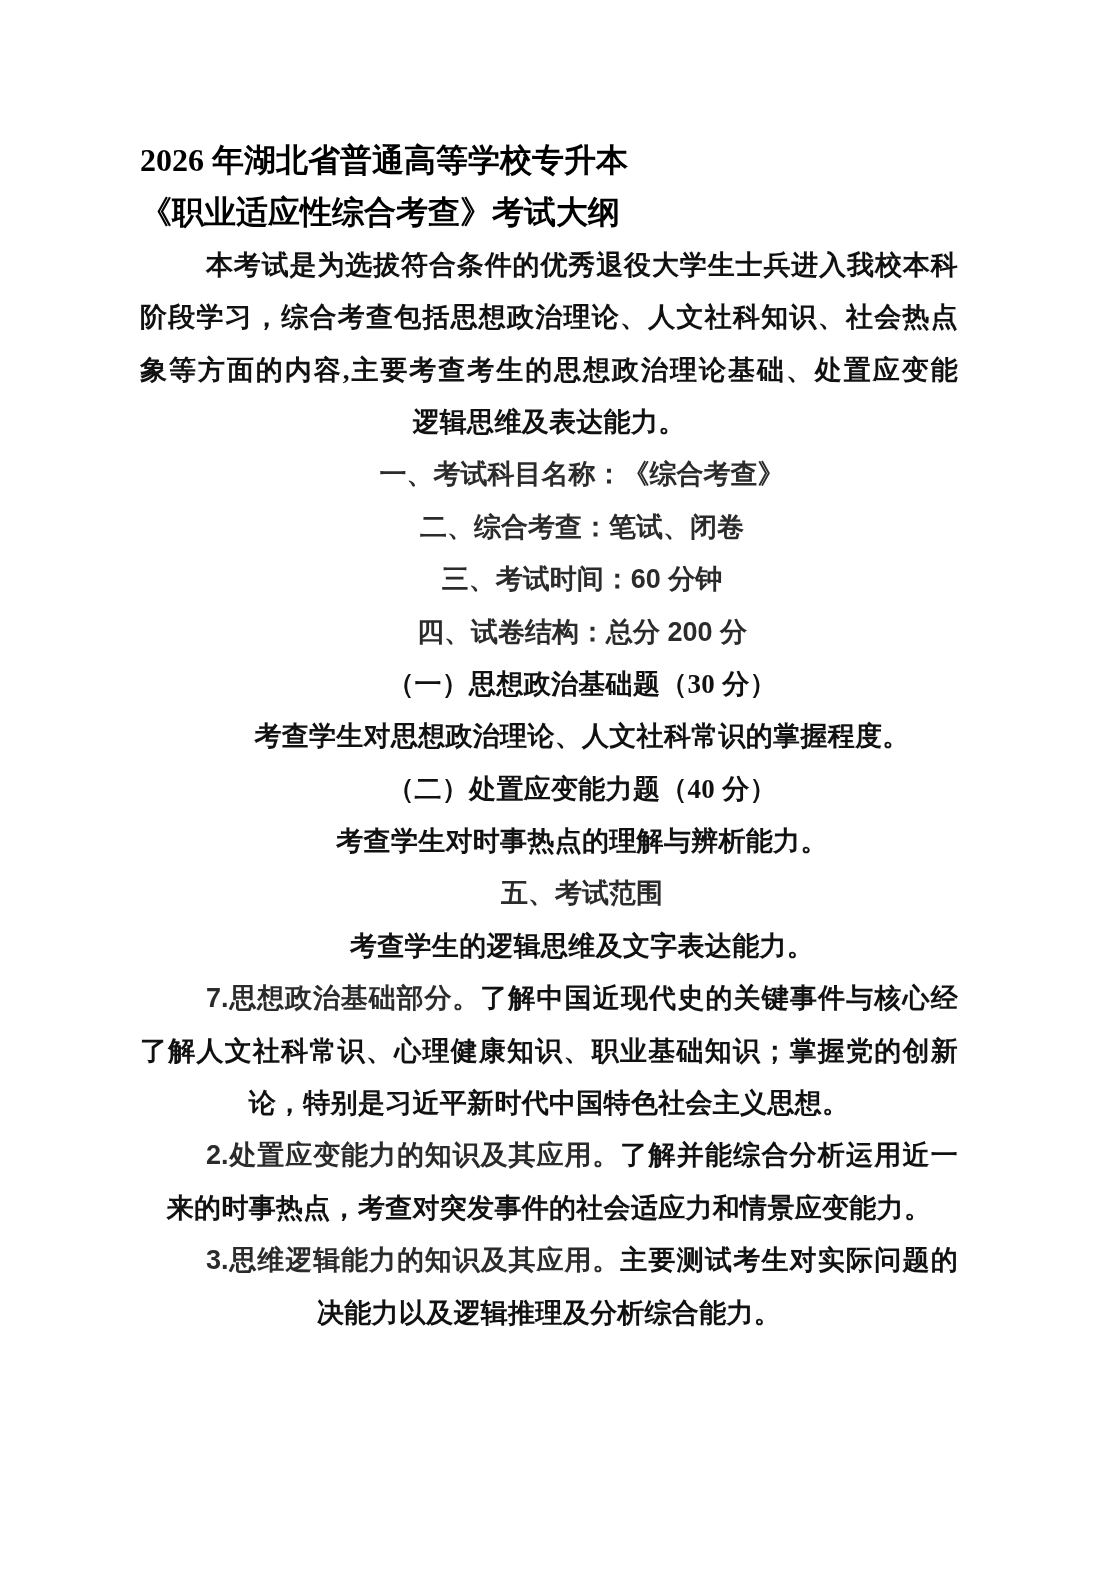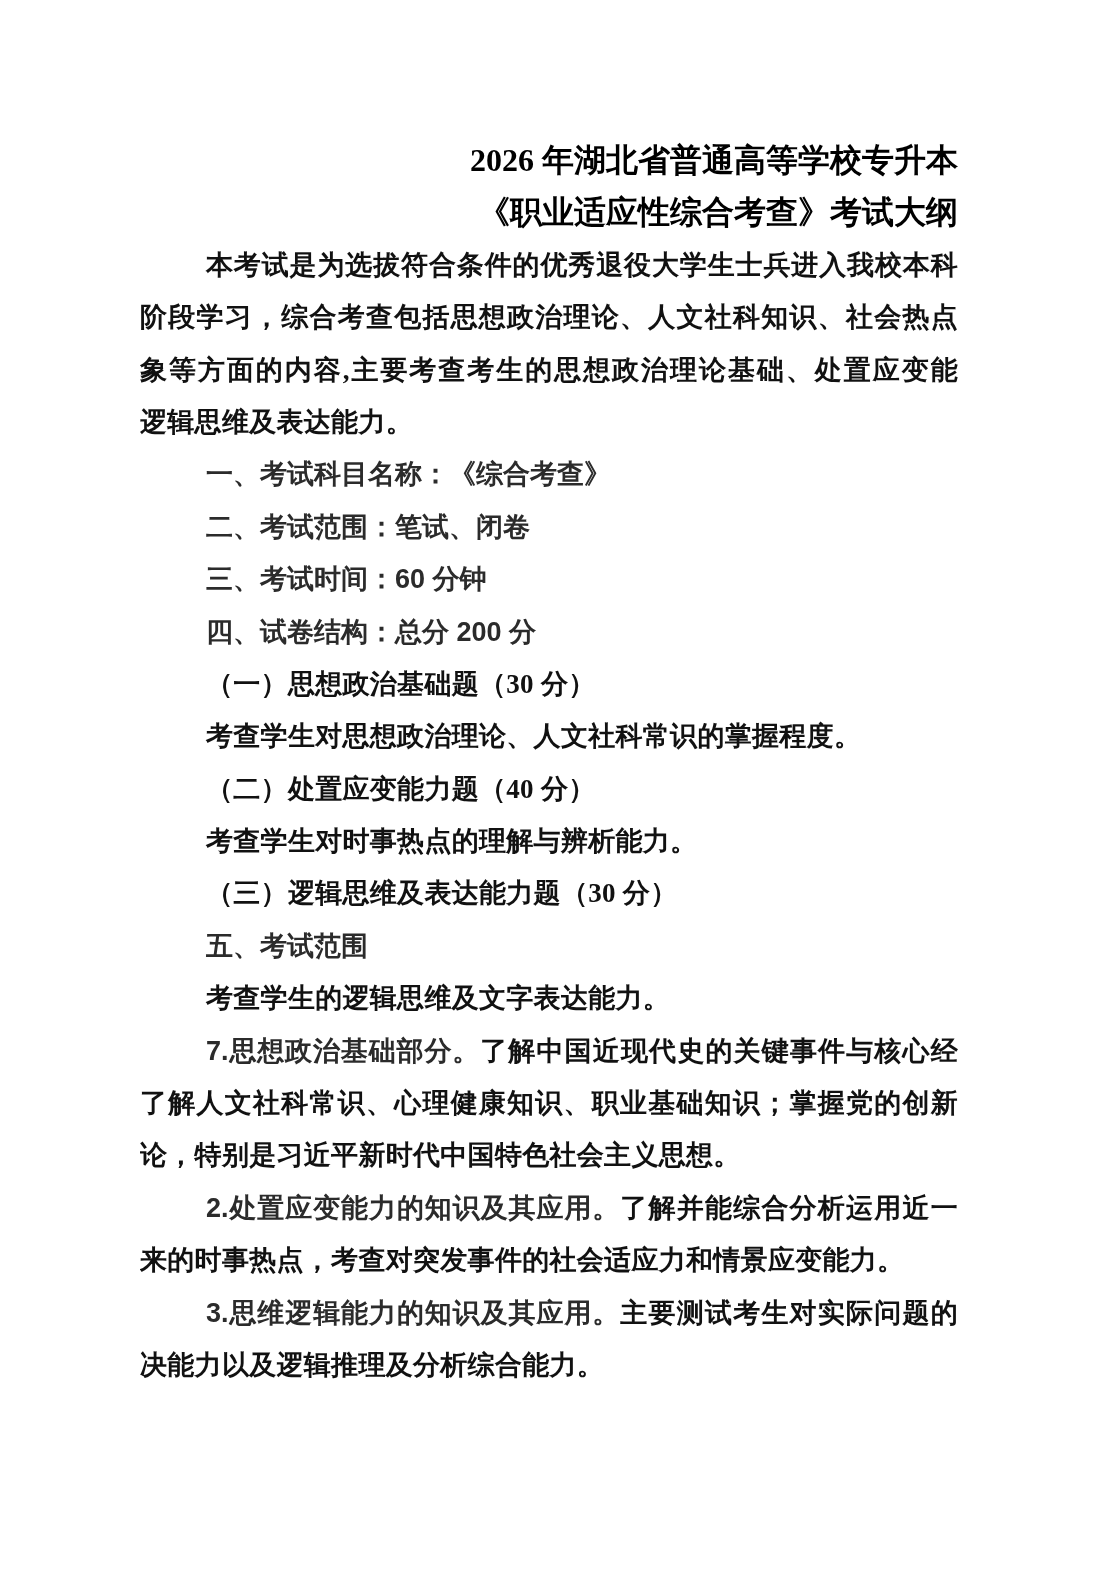--- a/index.html
+++ b/index.html
@@ -18,25 +18,25 @@
     position: absolute;
     left: 140px;
     top: 134px;
     width: 818px;
   }
   .line {
     height: 52.4px;
     line-height: 52.4px;
     font-size: 26px;
     color: #111111;
-    text-align: left;
+    text-align: center;
     overflow: hidden;
   }
   .line.center {
-    text-align: right;
+    text-align: left;
   }
   .line.indent {
     padding-left: 66px;
   }
   .line.justify {
     text-align: justify;
     text-align-last: justify;
   }
   .seg-title {
     font-family: "Liberation Serif", "DejaVu Serif", serif;
@@ -64,28 +64,27 @@
 
 <div class="page">
   <div class="content" id="doc-content">
       <div class="line center"><span class="seg-title">2026 年湖北省普通高等学校专升本</span></div>
       <div class="line center"><span class="seg-title">《职业适应性综合考查》考试大纲</span></div>
       <div class="line indent justify"><span class="seg-kaiti">本考试是为选拔符合条件的优秀退役大学生士兵进入我校本科</span></div>
       <div class="line justify"><span class="seg-kaiti">阶段学习，综合考查包括思想政治理论、人文社科知识、社会热点现</span></div>
       <div class="line justify"><span class="seg-kaiti">象等方面的内容,主要考查考生的思想政治理论基础、处置应变能力、</span></div>
       <div class="line"><span class="seg-kaiti">逻辑思维及表达能力。</span></div>
       <div class="line indent"><span class="seg-heiti">一、考试科目名称：《综合考查》</span></div>
-      <div class="line indent"><span class="seg-heiti">二、考试范围：笔试、闭卷</span></div>
+      <div class="line indent"><span class="seg-heiti">二、综合考查：笔试、闭卷</span></div>
       <div class="line indent"><span class="seg-heiti">三、考试时间：60 分钟</span></div>
       <div class="line indent"><span class="seg-heiti">四、试卷结构：总分 200 分</span></div>
       <div class="line indent"><span class="seg-kaiti">（一）思想政治基础题（30 分）</span></div>
       <div class="line indent"><span class="seg-kaiti">考查学生对思想政治理论、人文社科常识的掌握程度。</span></div>
       <div class="line indent"><span class="seg-kaiti">（二）处置应变能力题（40 分）</span></div>
       <div class="line indent"><span class="seg-kaiti">考查学生对时事热点的理解与辨析能力。</span></div>
-      <div class="line indent"><span class="seg-kaiti">（三）逻辑思维及表达能力题（30 分）</span></div>
       <div class="line indent"><span class="seg-heiti">五、考试范围</span></div>
       <div class="line indent"><span class="seg-kaiti">考查学生的逻辑思维及文字表达能力。</span></div>
       <div class="line indent justify"><span class="seg-heiti">7.思想政治基础部分。</span><span class="seg-kaiti">了解中国近现代史的关键事件与核心经验；</span></div>
       <div class="line justify"><span class="seg-kaiti">了解人文社科常识、心理健康知识、职业基础知识；掌握党的创新理</span></div>
       <div class="line"><span class="seg-kaiti">论，特别是习近平新时代中国特色社会主义思想。</span></div>
       <div class="line indent justify"><span class="seg-heiti">2.处置应变能力的知识及其应用。</span><span class="seg-kaiti">了解并能综合分析运用近一年</span></div>
       <div class="line"><span class="seg-kaiti">来的时事热点，考查对突发事件的社会适应力和情景应变能力。</span></div>
       <div class="line indent justify"><span class="seg-heiti">3.思维逻辑能力的知识及其应用。</span><span class="seg-kaiti">主要测试考生对实际问题的解</span></div>
       <div class="line"><span class="seg-kaiti">决能力以及逻辑推理及分析综合能力。</span></div>
     </div>

